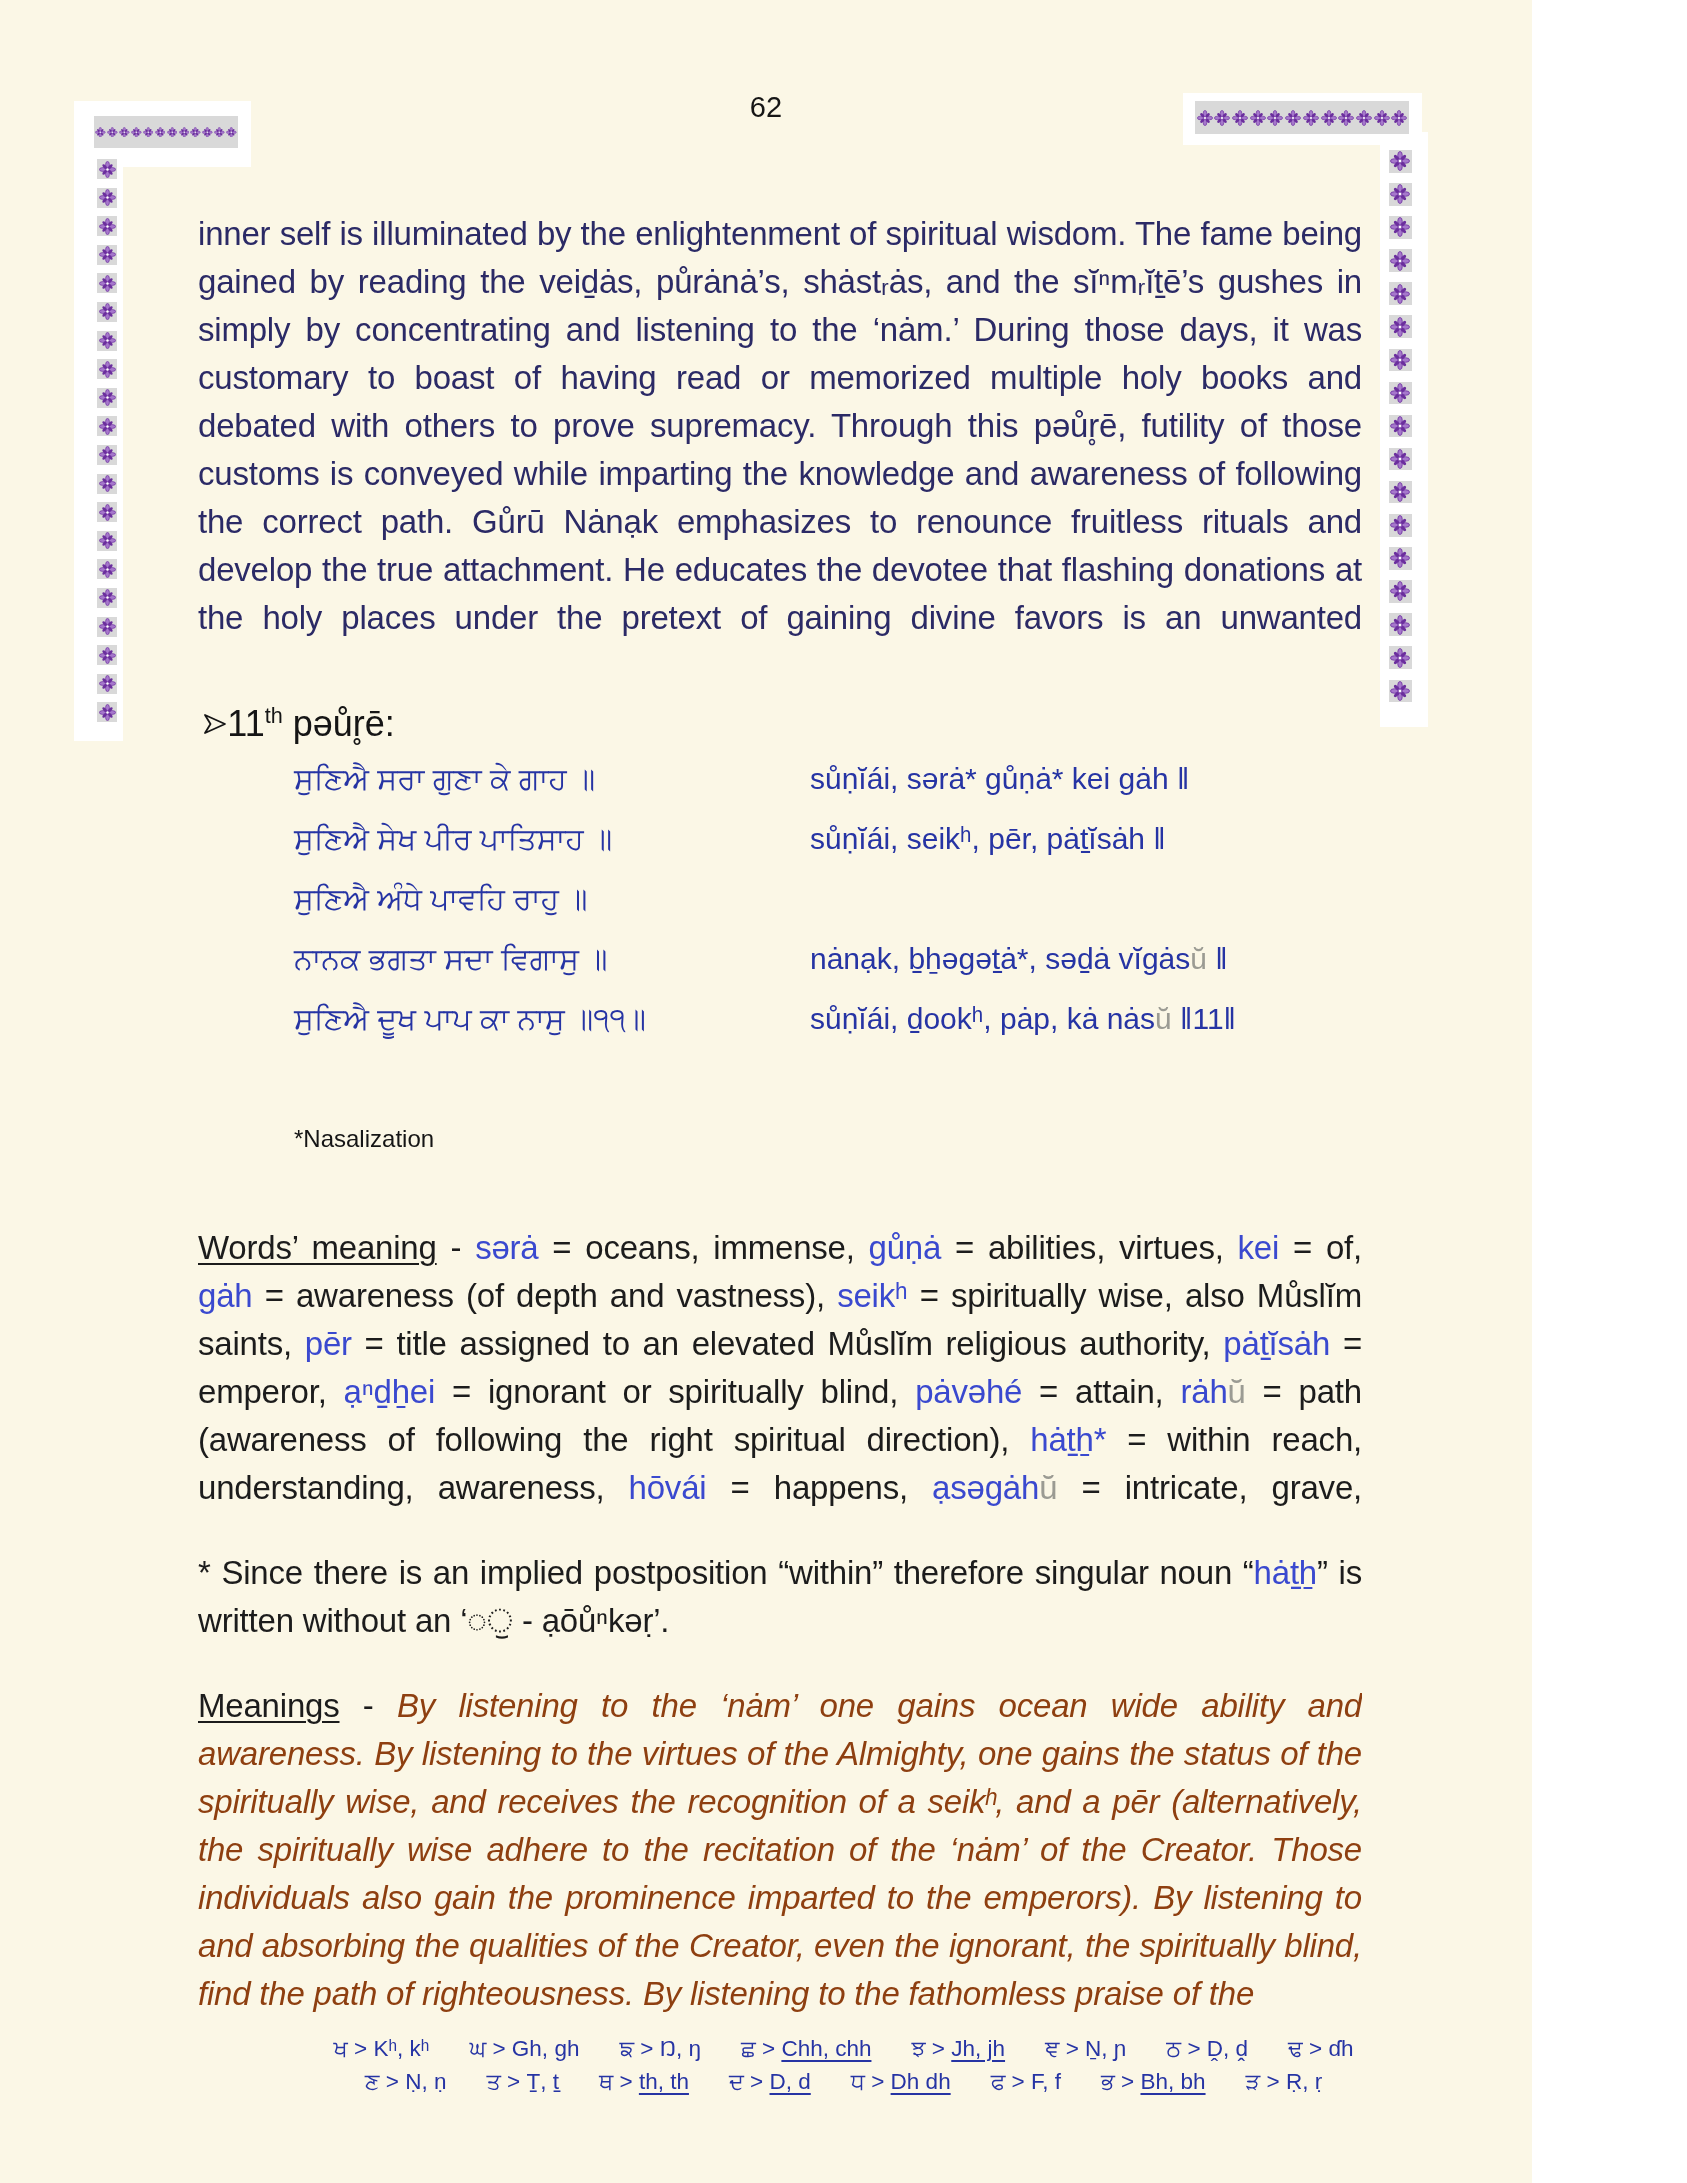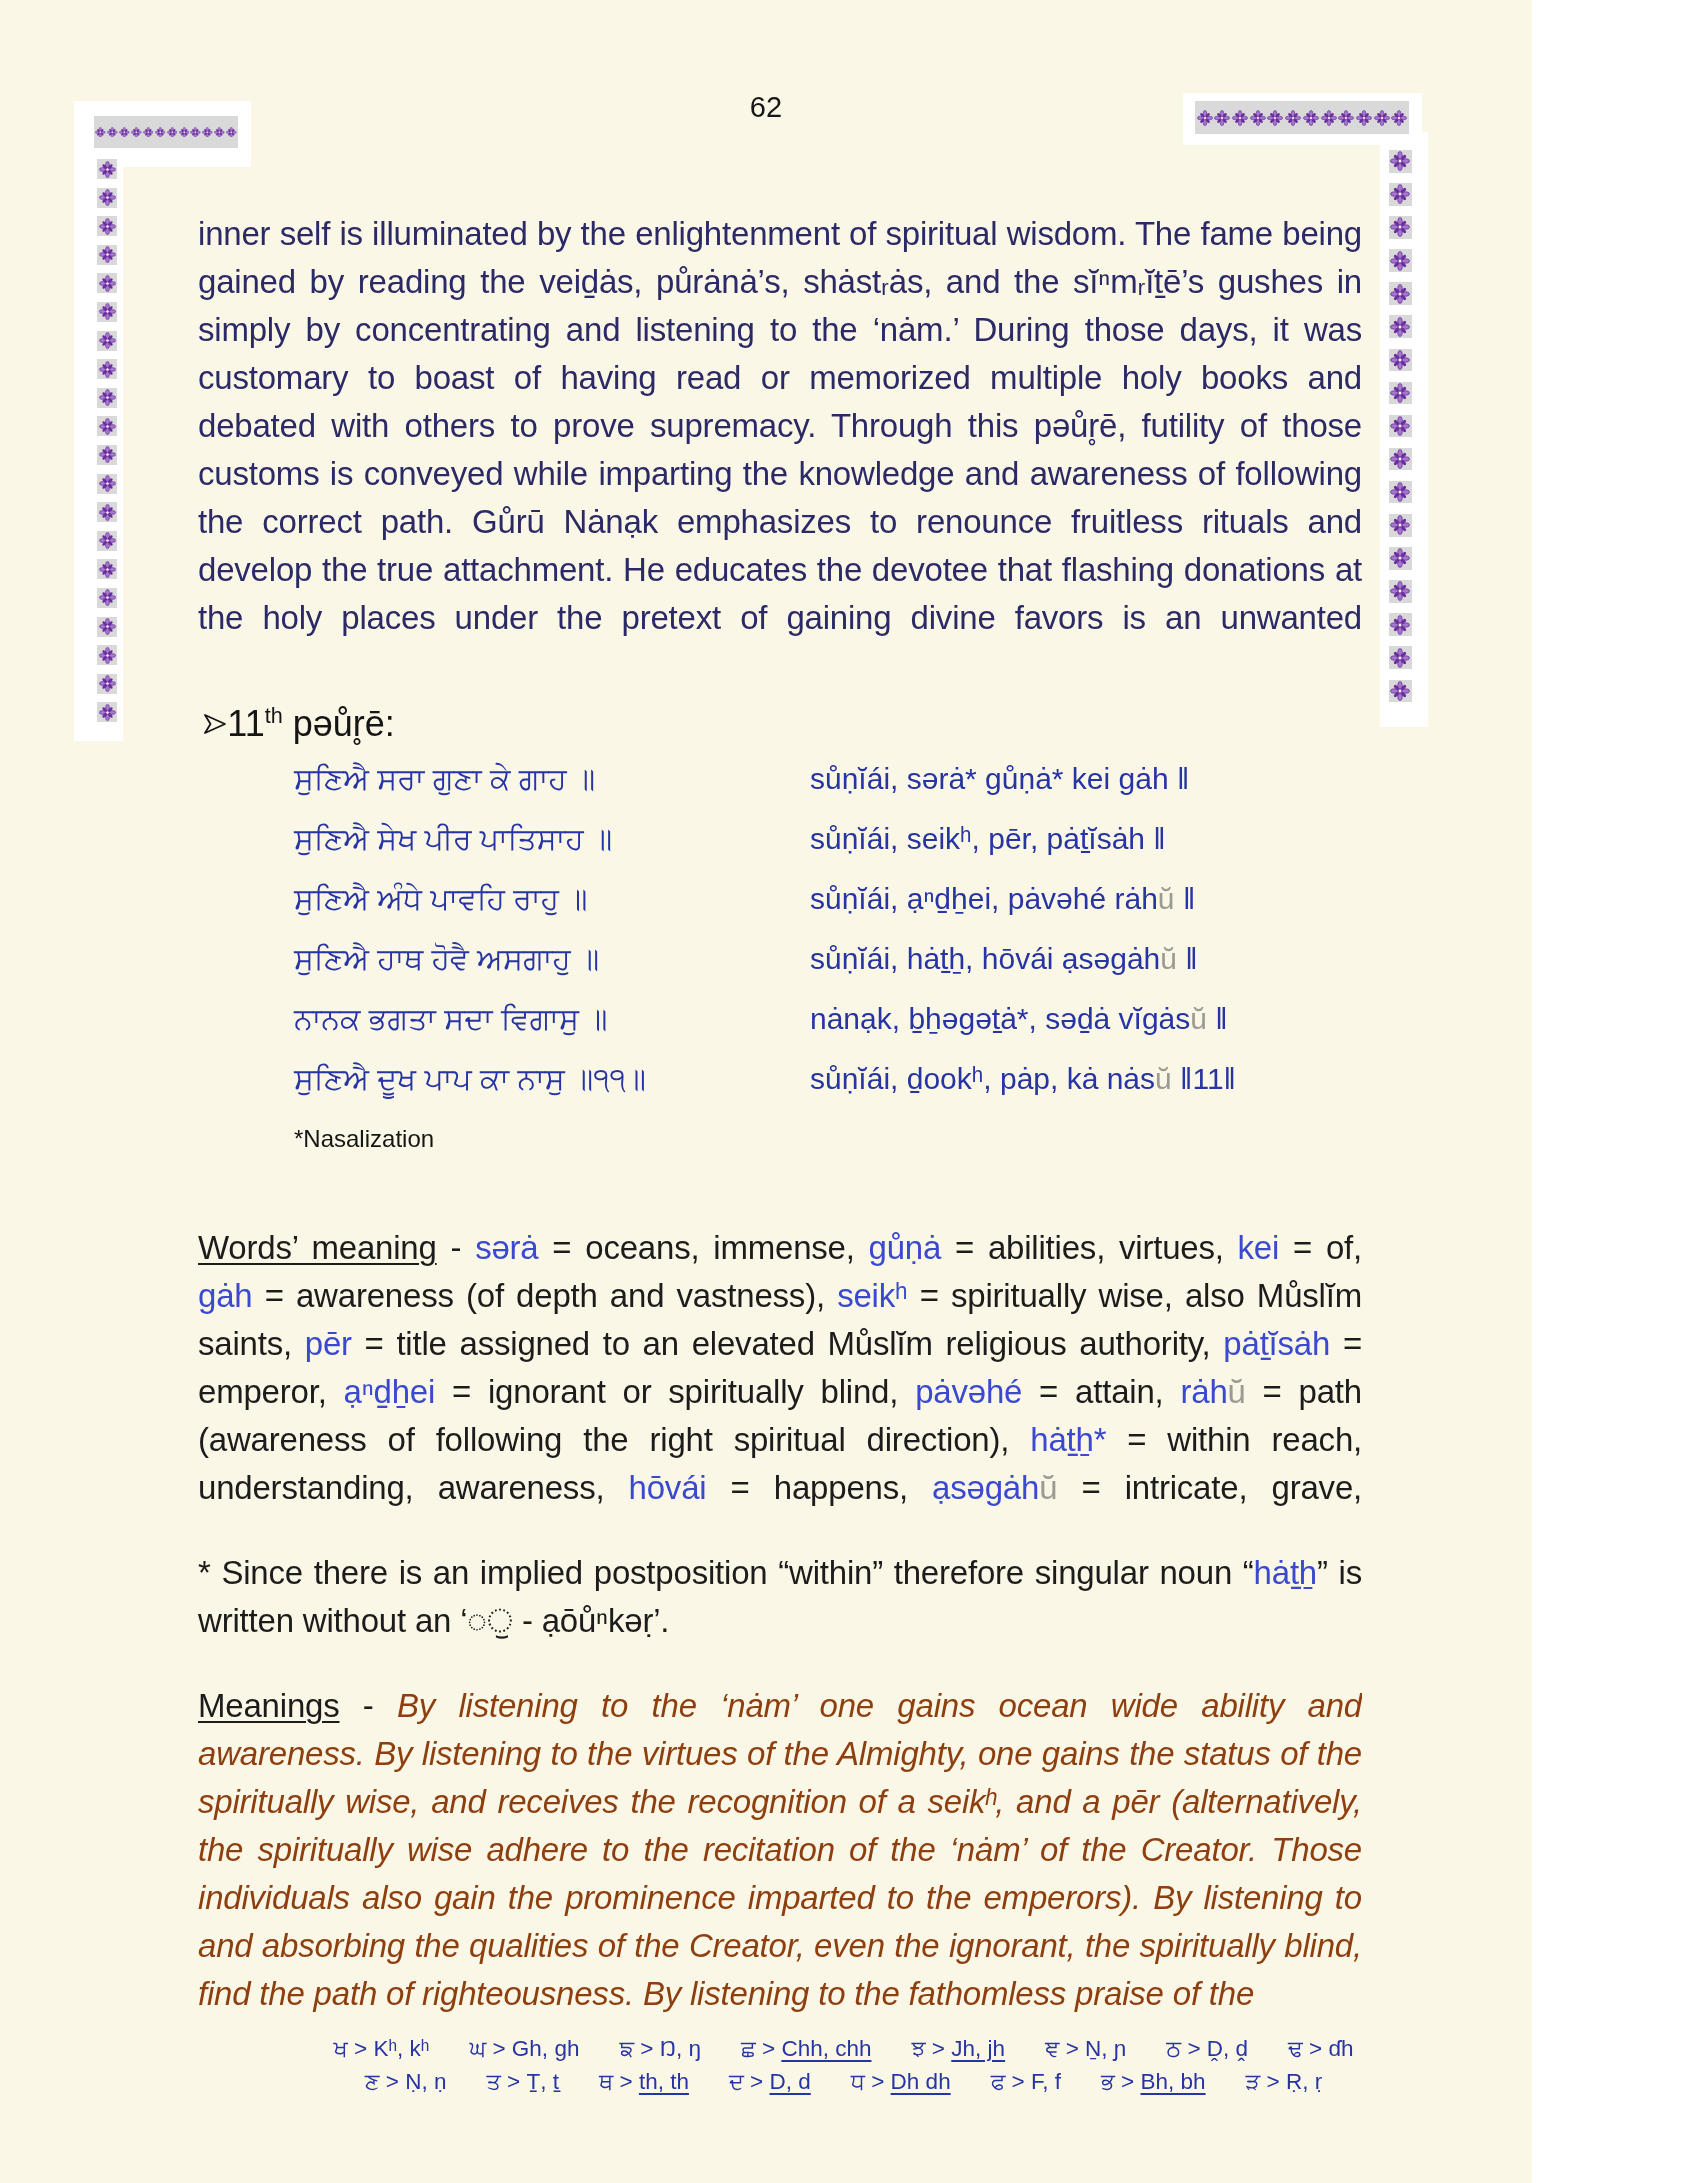--- a/index.html
+++ b/index.html
@@ -1141,25 +1141,20 @@
       <div class="vrow">
         <span class="vg">ਸੁਣਿਐ ਸਰਾ ਗੁਣਾ ਕੇ ਗਾਹ ॥</span>
         <span class="vr"><span>sůṇĭái, sərȧ* gůṇȧ* kei gȧh ‖</span></span>
       </div>
       <div class="vrow">
         <span class="vg">ਸੁਣਿਐ ਸੇਖ ਪੀਰ ਪਾਤਿਸਾਹ ॥</span>
         <span class="vr"><span>sůṇĭái, seikʰ, pēr, pȧt̠ĭsȧh ‖</span></span>
       </div>
       <div class="vrow">
         <span class="vg">ਸੁਣਿਐ ਅੰਧੇ ਪਾਵਹਿ ਰਾਹੁ ॥</span>
-        <span class="vr"><span>sůṇĭái, ạⁿd̠ẖei, pȧvəhé rȧh</span><span class="c-gray">ŭ</span><span> ‖</span></span>
-      </div>
-      <div class="vrow">
-        <span class="vg">ਸੁਣਿਐ ਹਾਥ ਹੋਵੈ ਅਸਗਾਹੁ ॥</span>
-        <span class="vr"><span>sůṇĭái, hȧt̠ẖ, hōvái ạsəgȧh</span><span class="c-gray">ŭ</span><span> ‖</span></span>
       </div>
       <div class="vrow">
         <span class="vg">ਨਾਨਕ ਭਗਤਾ ਸਦਾ ਵਿਗਾਸੁ ॥</span>
         <span class="vr"><span>nȧnạk, b̠ẖəgət̠ȧ*, səd̠ȧ vĭgȧs</span><span class="c-gray">ŭ</span><span> ‖</span></span>
       </div>
       <div class="vrow">
         <span class="vg">ਸੁਣਿਐ ਦੂਖ ਪਾਪ ਕਾ ਨਾਸੁ ॥੧੧॥</span>
         <span class="vr"><span>sůṇĭái, d̠ookʰ, pȧp, kȧ nȧs</span><span class="c-gray">ŭ</span><span> ‖11‖</span></span>
       </div>
     </div>

